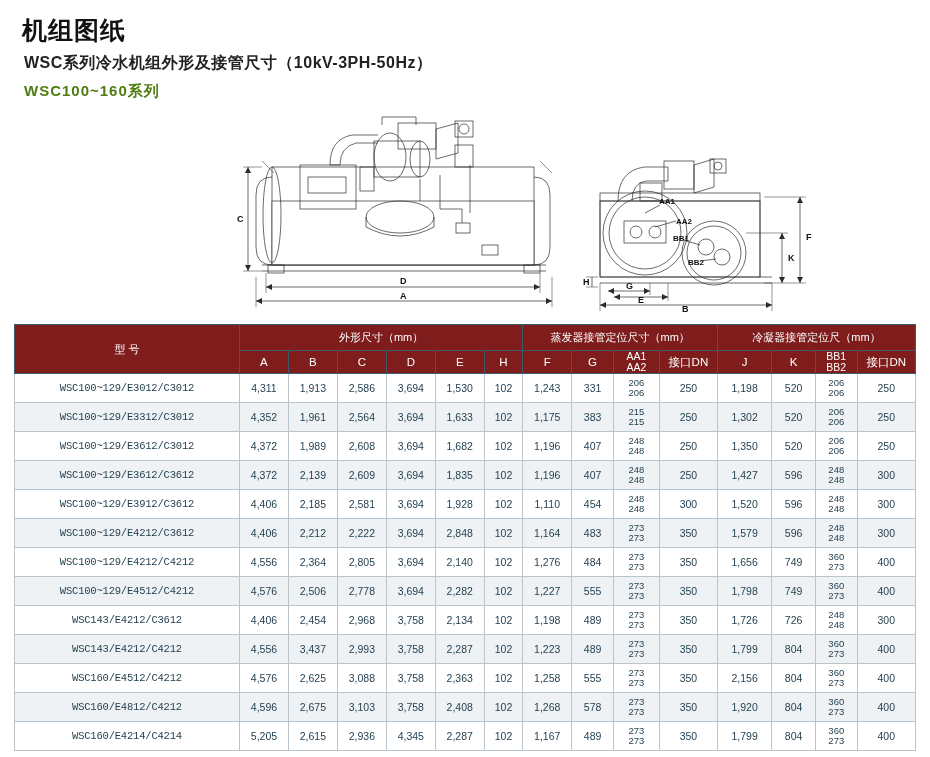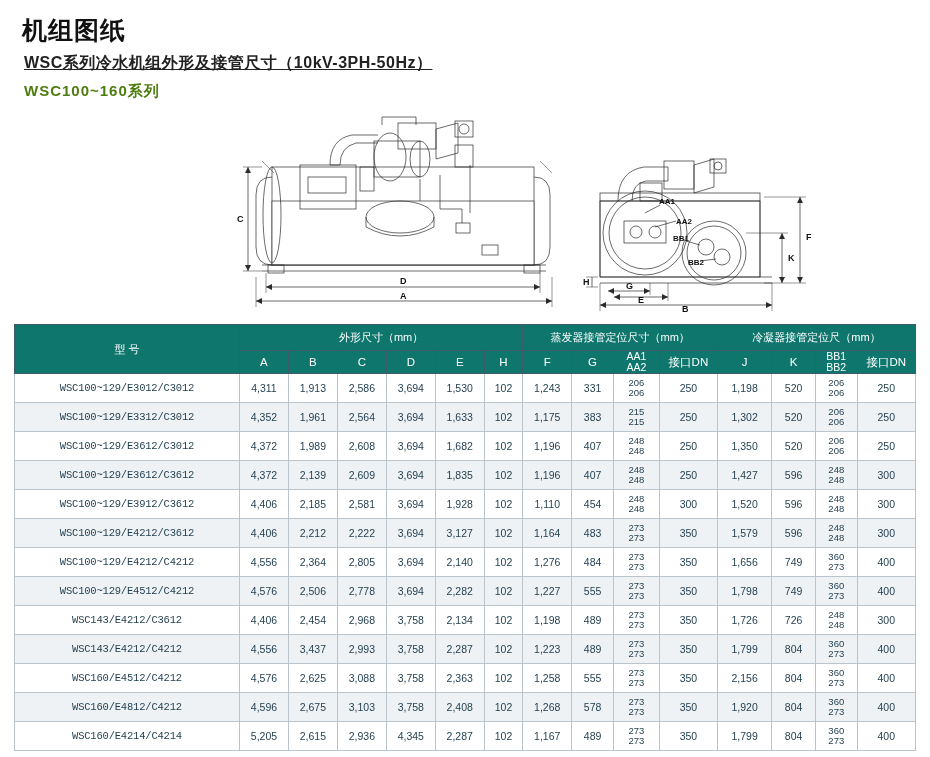--- a/index.html
+++ b/index.html
@@ -13,21 +13,21 @@
   .page { position: relative; width: 930px; height: 757px; overflow: hidden; }
 
   
   .header { padding: 14px 0 0 22px; }
   .title-main {
     font-size: 25px; font-weight: bold; letter-spacing: 1px;
     color: #111; margin: 0 0 6px 0;
   }
   .title-sub {
     font-size: 16px; font-weight: bold; color: #222;
-    letter-spacing: 0.5px; margin: 0 0 8px 2px; text-decoration: underline;
+    letter-spacing: 0.5px; margin: 0 0 8px 2px;
   }
   .title-sub2 {
     font-size: 15px; font-weight: bold; color: #4d7c0f;
     letter-spacing: 1px; margin: 0 0 4px 2px;
   }
 
   
   .drawing { position: relative; width: 930px; height: 215px; margin-top: 2px; }
   .drawing svg { display: block; }
 
@@ -39,21 +39,21 @@
     font-size: 10.5px;
     table-layout: fixed;
   }
   table.spec th, table.spec td {
     border: 1px solid #b9c4cc;
     text-align: center;
     vertical-align: middle;
     padding: 0;
   }
   table.spec thead th {
-    background: #0f766e;
+    background: #7f1d1d;
     color: #ffffff;
     font-weight: normal;
     font-size: 11px;
     height: 24px;
     border: 1px solid #3f5a6b;
   }
   table.spec thead tr.group th { height: 26px; }
   table.spec thead tr.sub th { height: 22px; font-size: 11.5px; }
   table.spec tbody td { height: 29px; color: #1f3c4c; font-size: 10.5px; }
   table.spec tbody tr:nth-child(even) td { background: #eef2f5; }
@@ -362,21 +362,21 @@
             <td>596</td>
             <td><span class="stack"><div>248</div><div>248</div></span></td>
             <td>300</td>
           </tr>
           <tr>
             <td class="model">WSC100~129/E4212/C3612</td>
             <td>4,406</td>
             <td>2,212</td>
             <td>2,222</td>
             <td>3,694</td>
-            <td>3,127</td>
+            <td>2,848</td>
             <td>102</td>
             <td>1,164</td>
             <td>483</td>
             <td><span class="stack"><div>273</div><div>273</div></span></td>
             <td>350</td>
             <td>1,579</td>
             <td>596</td>
             <td><span class="stack"><div>248</div><div>248</div></span></td>
             <td>300</td>
           </tr>

